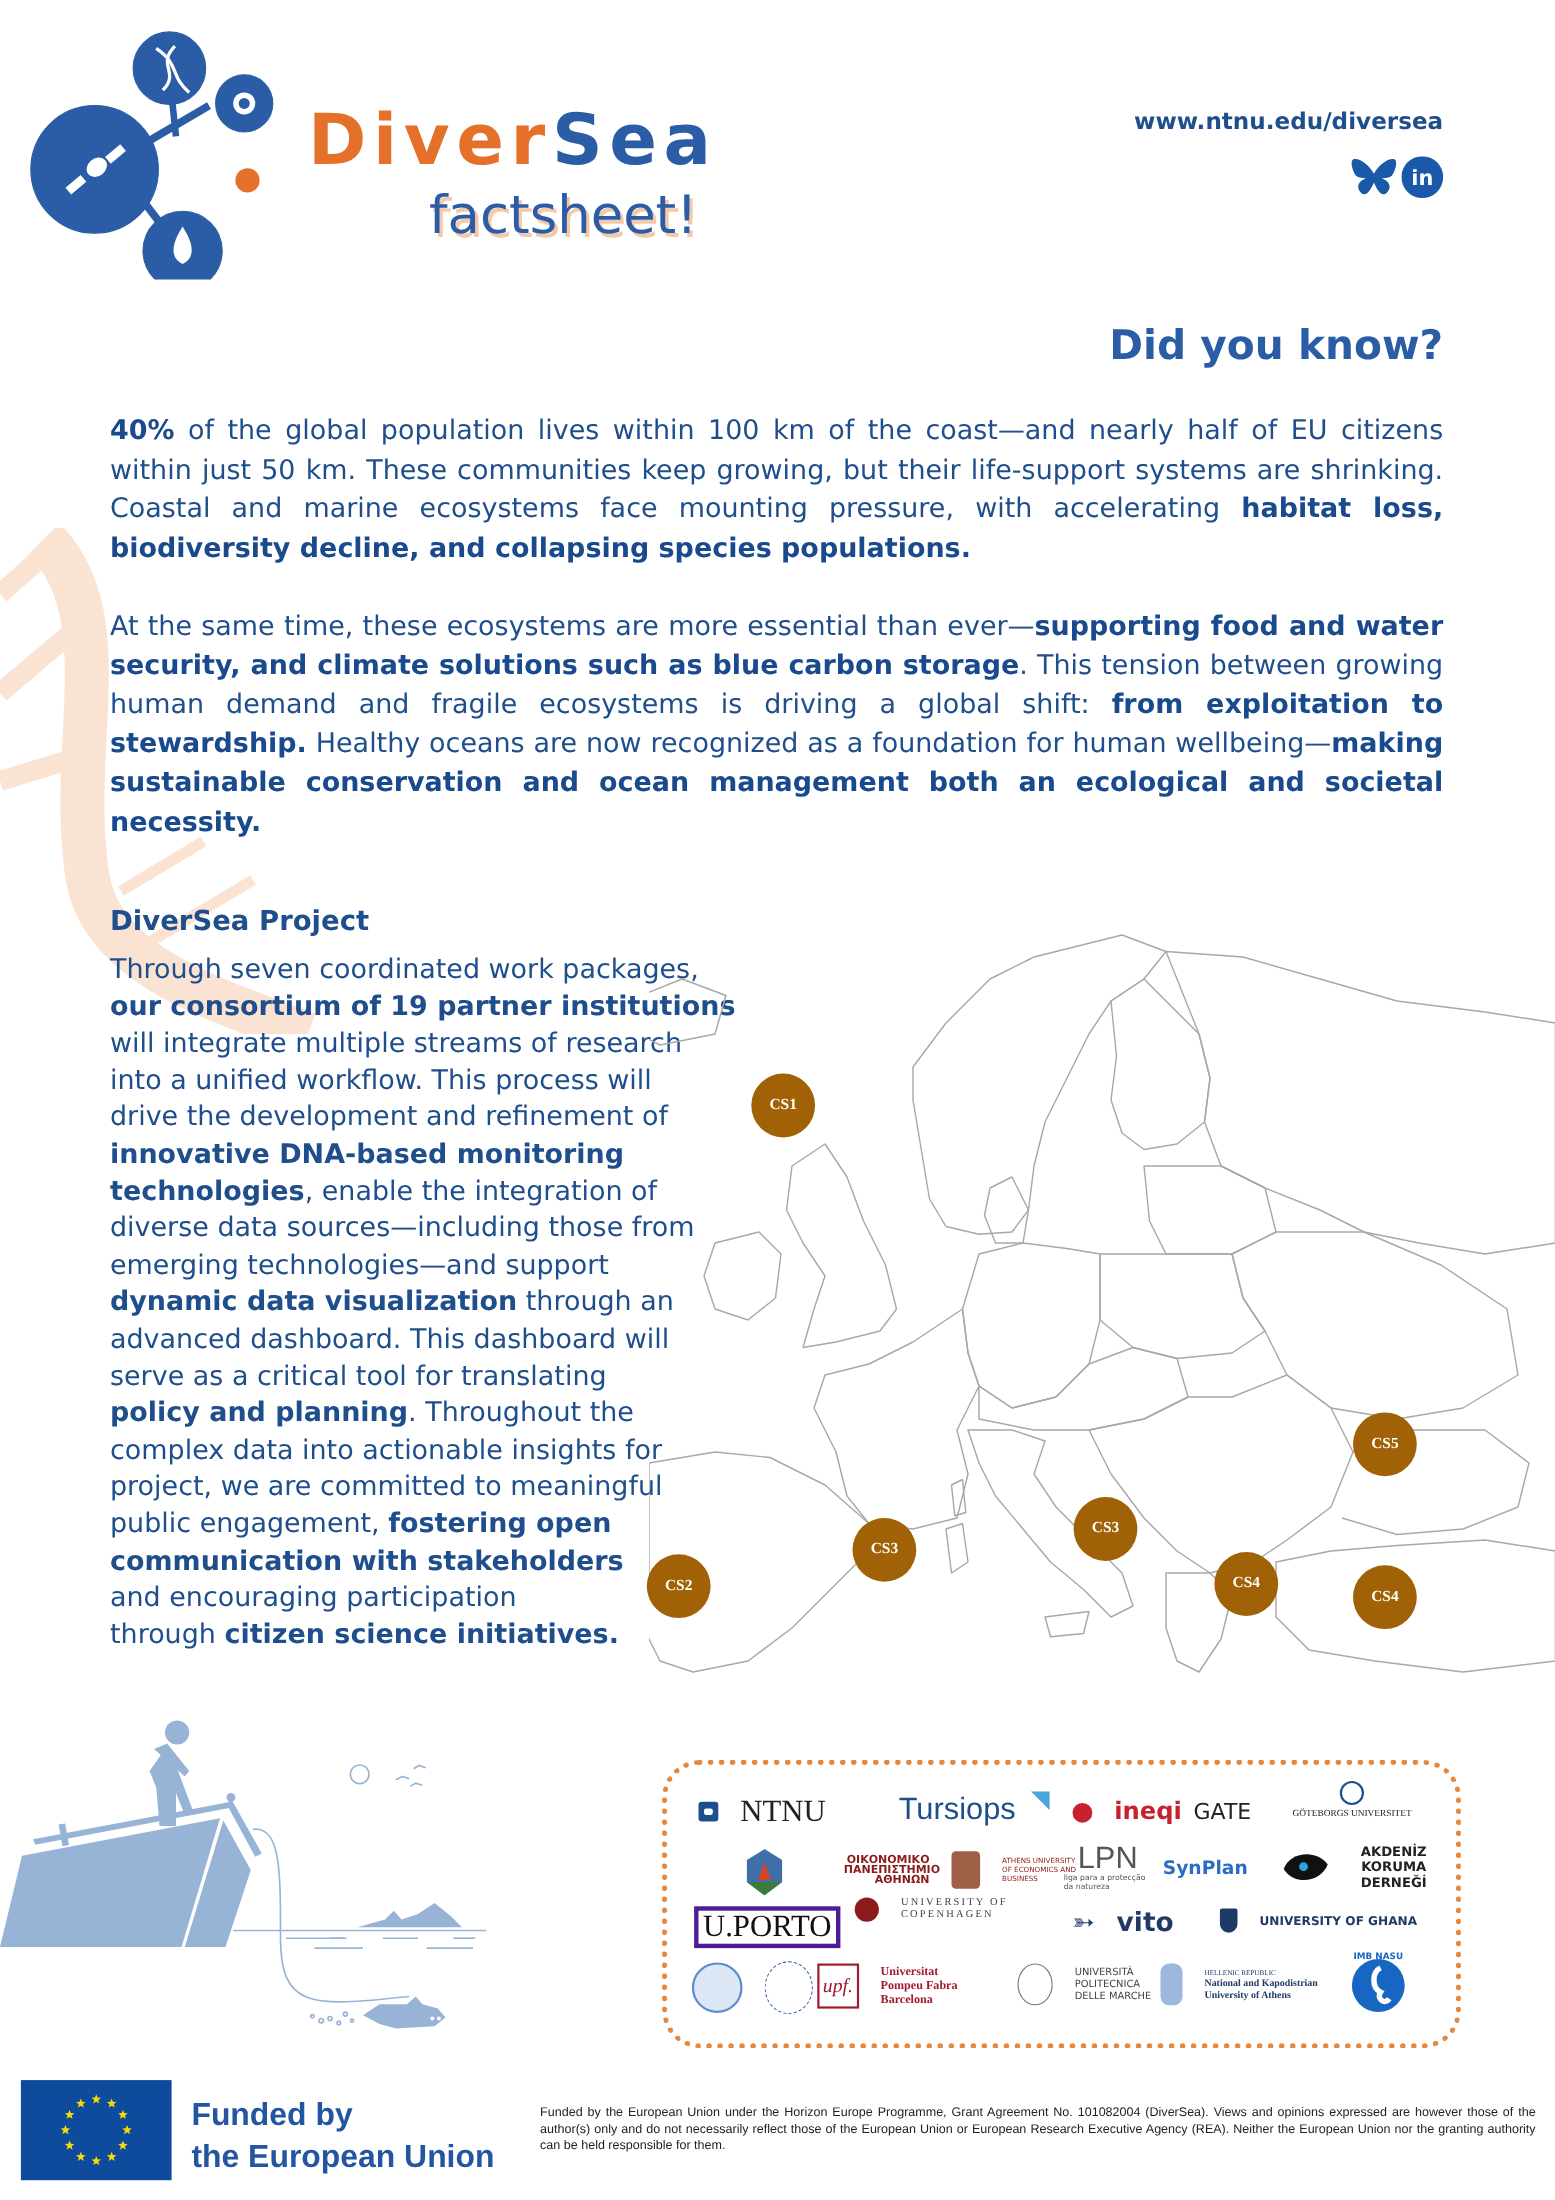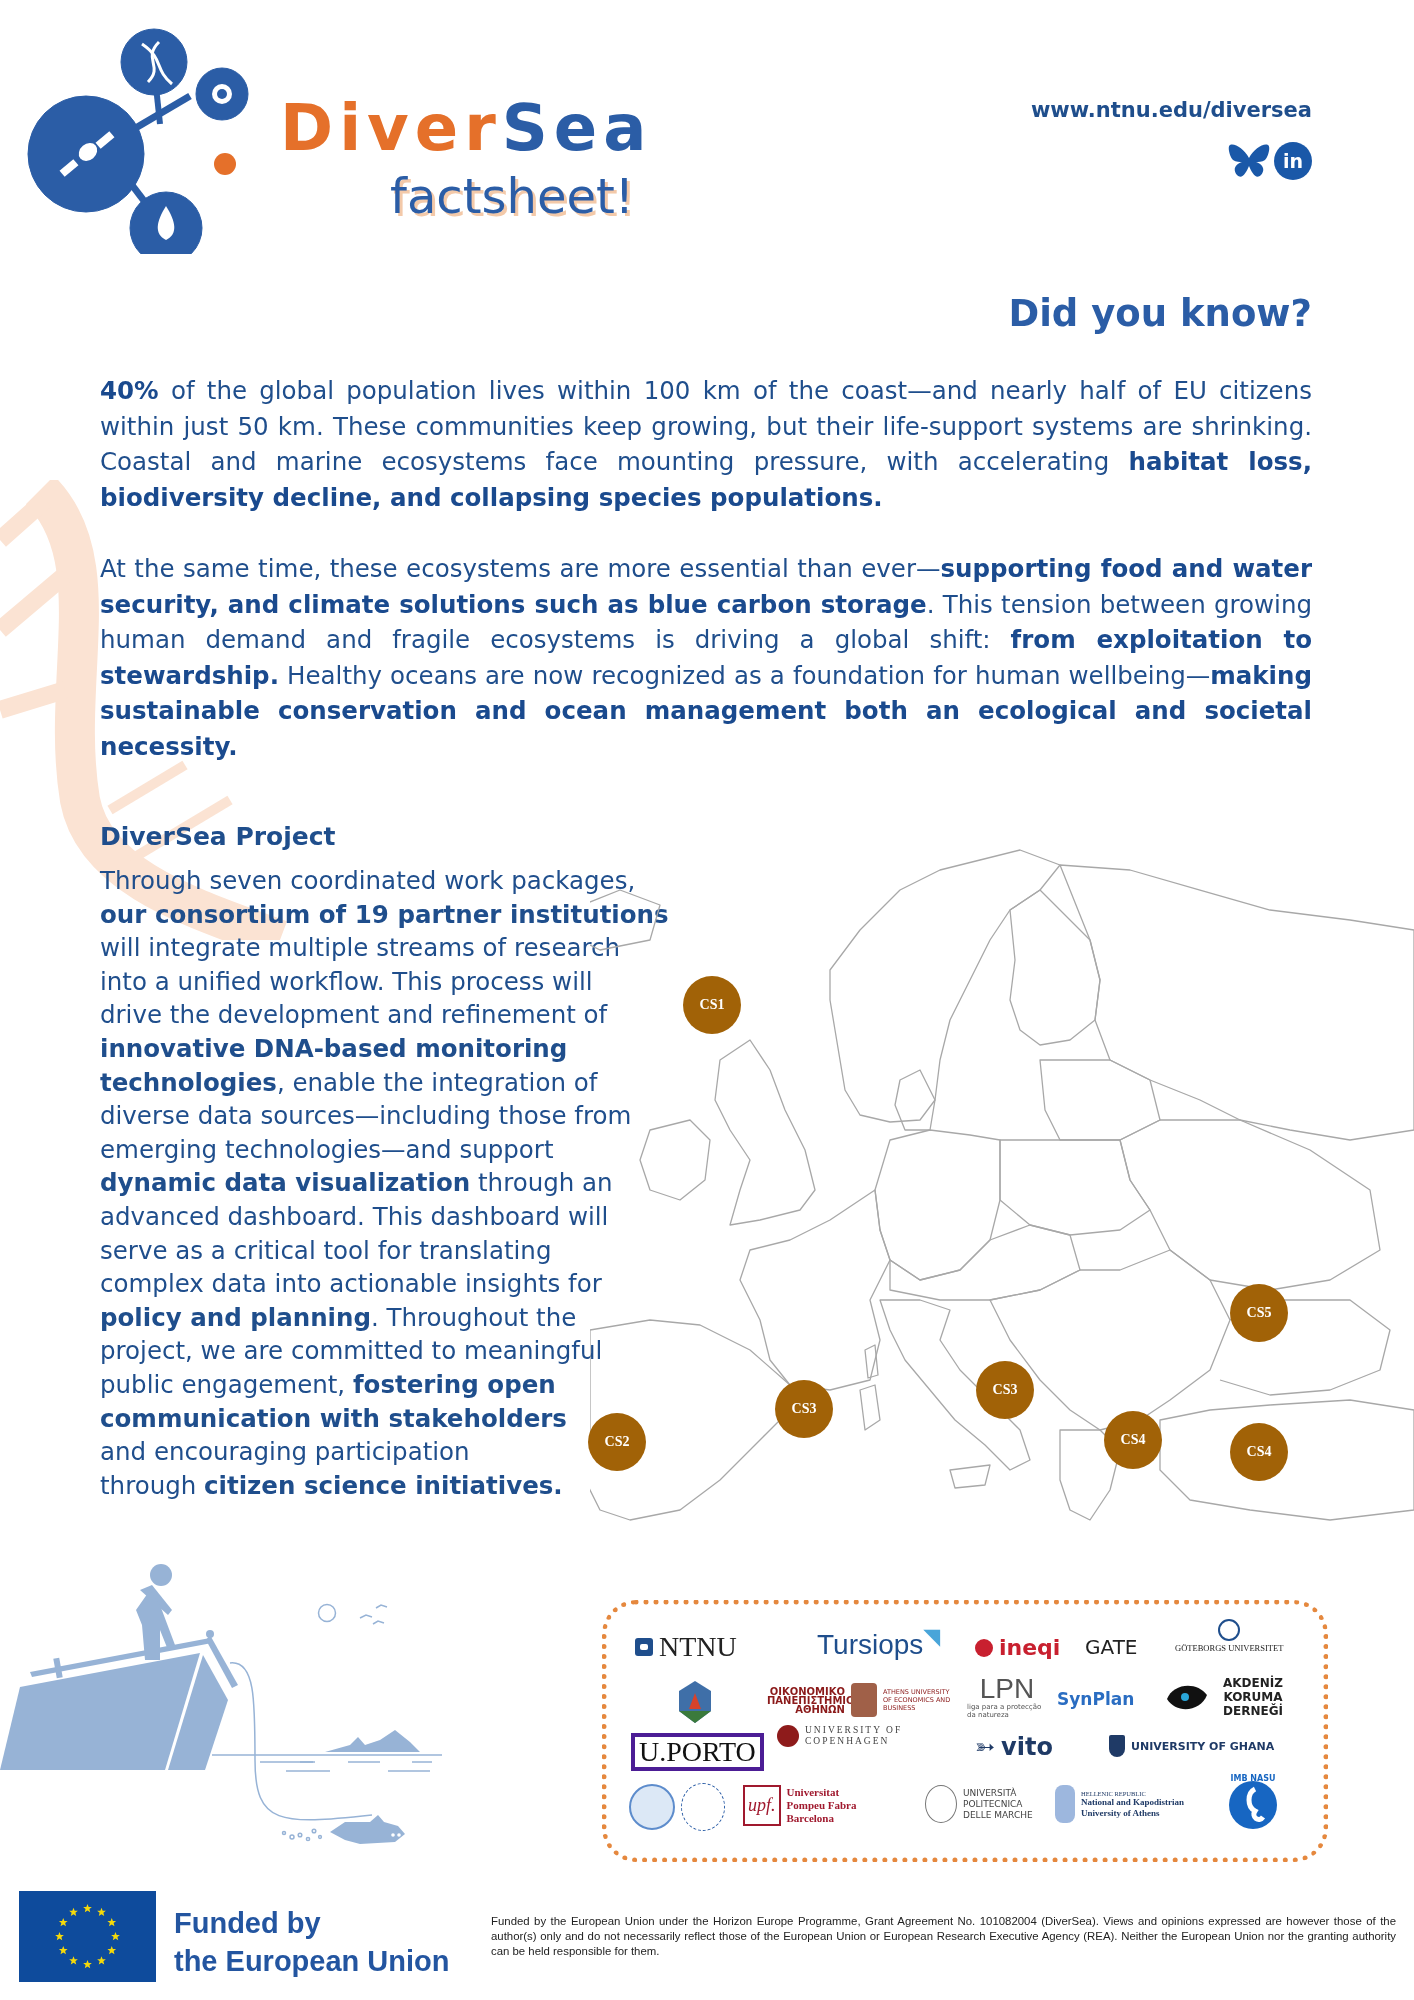--- a/index.html
+++ b/index.html
@@ -36,21 +36,21 @@
 
   
   #map { left: 590px; top: 830px; width: 824px; height: 730px; }
   .cs-marker { position: absolute; width: 58px; height: 58px; border-radius: 50%; background: #a16207; color: #ffffff; font-weight: bold; font-size: 14px; display: flex; align-items: center; justify-content: center; font-family: Liberation Serif, serif; }
 
   
   #illustration { left: 0; top: 1550px; width: 450px; height: 310px; }
 
   
   #partners-box { left: 602px; top: 1600px; width: 726px; height: 262px; border: 5px dotted #e5883e; border-radius: 34px; }
-  .partner { position: absolute; display: flex; align-items: center; gap: 6px; white-space: nowrap; }
+  .partner { position: absolute; display: flex; align-items: center; gap: 20px; white-space: nowrap; }
 
   
   #eu-flag { left: 19px; top: 1891px; width: 137px; height: 91px; background: #0e4b9c; }
   #eu-funded { left: 174px; top: 1904px; font-family: "Liberation Sans", sans-serif; font-weight: bold; font-size: 29px; line-height: 38px; color: #2355a0; }
   #disclaimer { left: 491px; top: 1914px; width: 905px; font-family: Liberation Sans, sans-serif; font-size: 11.4px; line-height: 15px; color: #222222; text-align: justify; }
 </style>
 </head>
 <body>
 
 <svg id="dna" viewBox="0 0 300 460">
@@ -115,22 +115,22 @@
     <span class="ln"><span>will integrate multiple streams of research</span></span>
     <span class="ln"><span>into a unified workflow. This process will</span></span>
     <span class="ln"><span>drive the development and refinement of</span></span>
     <span class="ln"><b>innovative DNA-based monitoring</b></span>
     <span class="ln"><b>technologies</b><span>, enable the integration of</span></span>
     <span class="ln"><span>diverse data sources—including those from</span></span>
     <span class="ln"><span>emerging technologies—and support</span></span>
     <span class="ln"><b>dynamic data visualization</b><span> through an</span></span>
     <span class="ln"><span>advanced dashboard. This dashboard will</span></span>
     <span class="ln"><span>serve as a critical tool for translating</span></span>
+    <span class="ln"><b>policy and planning</b><span>. Throughout the</span></span>
     <span class="ln"><span>complex data into actionable insights for</span></span>
-    <span class="ln"><b>policy and planning</b><span>. Throughout the</span></span>
     <span class="ln"><span>project, we are committed to meaningful</span></span>
     <span class="ln"><span>public engagement, </span><b>fostering open</b></span>
     <span class="ln"><b>communication with stakeholders</b></span>
     <span class="ln"><span>and encouraging participation</span></span>
     <span class="ln"><span>through </span><b>citizen science initiatives.</b></span>
   </div>
 
 <div id="map" class="abs">
   <svg width="824" height="730" viewBox="0 0 824 730">
     <g fill="none" stroke="#a8a8a8" stroke-width="1.3" stroke-linejoin="round">

